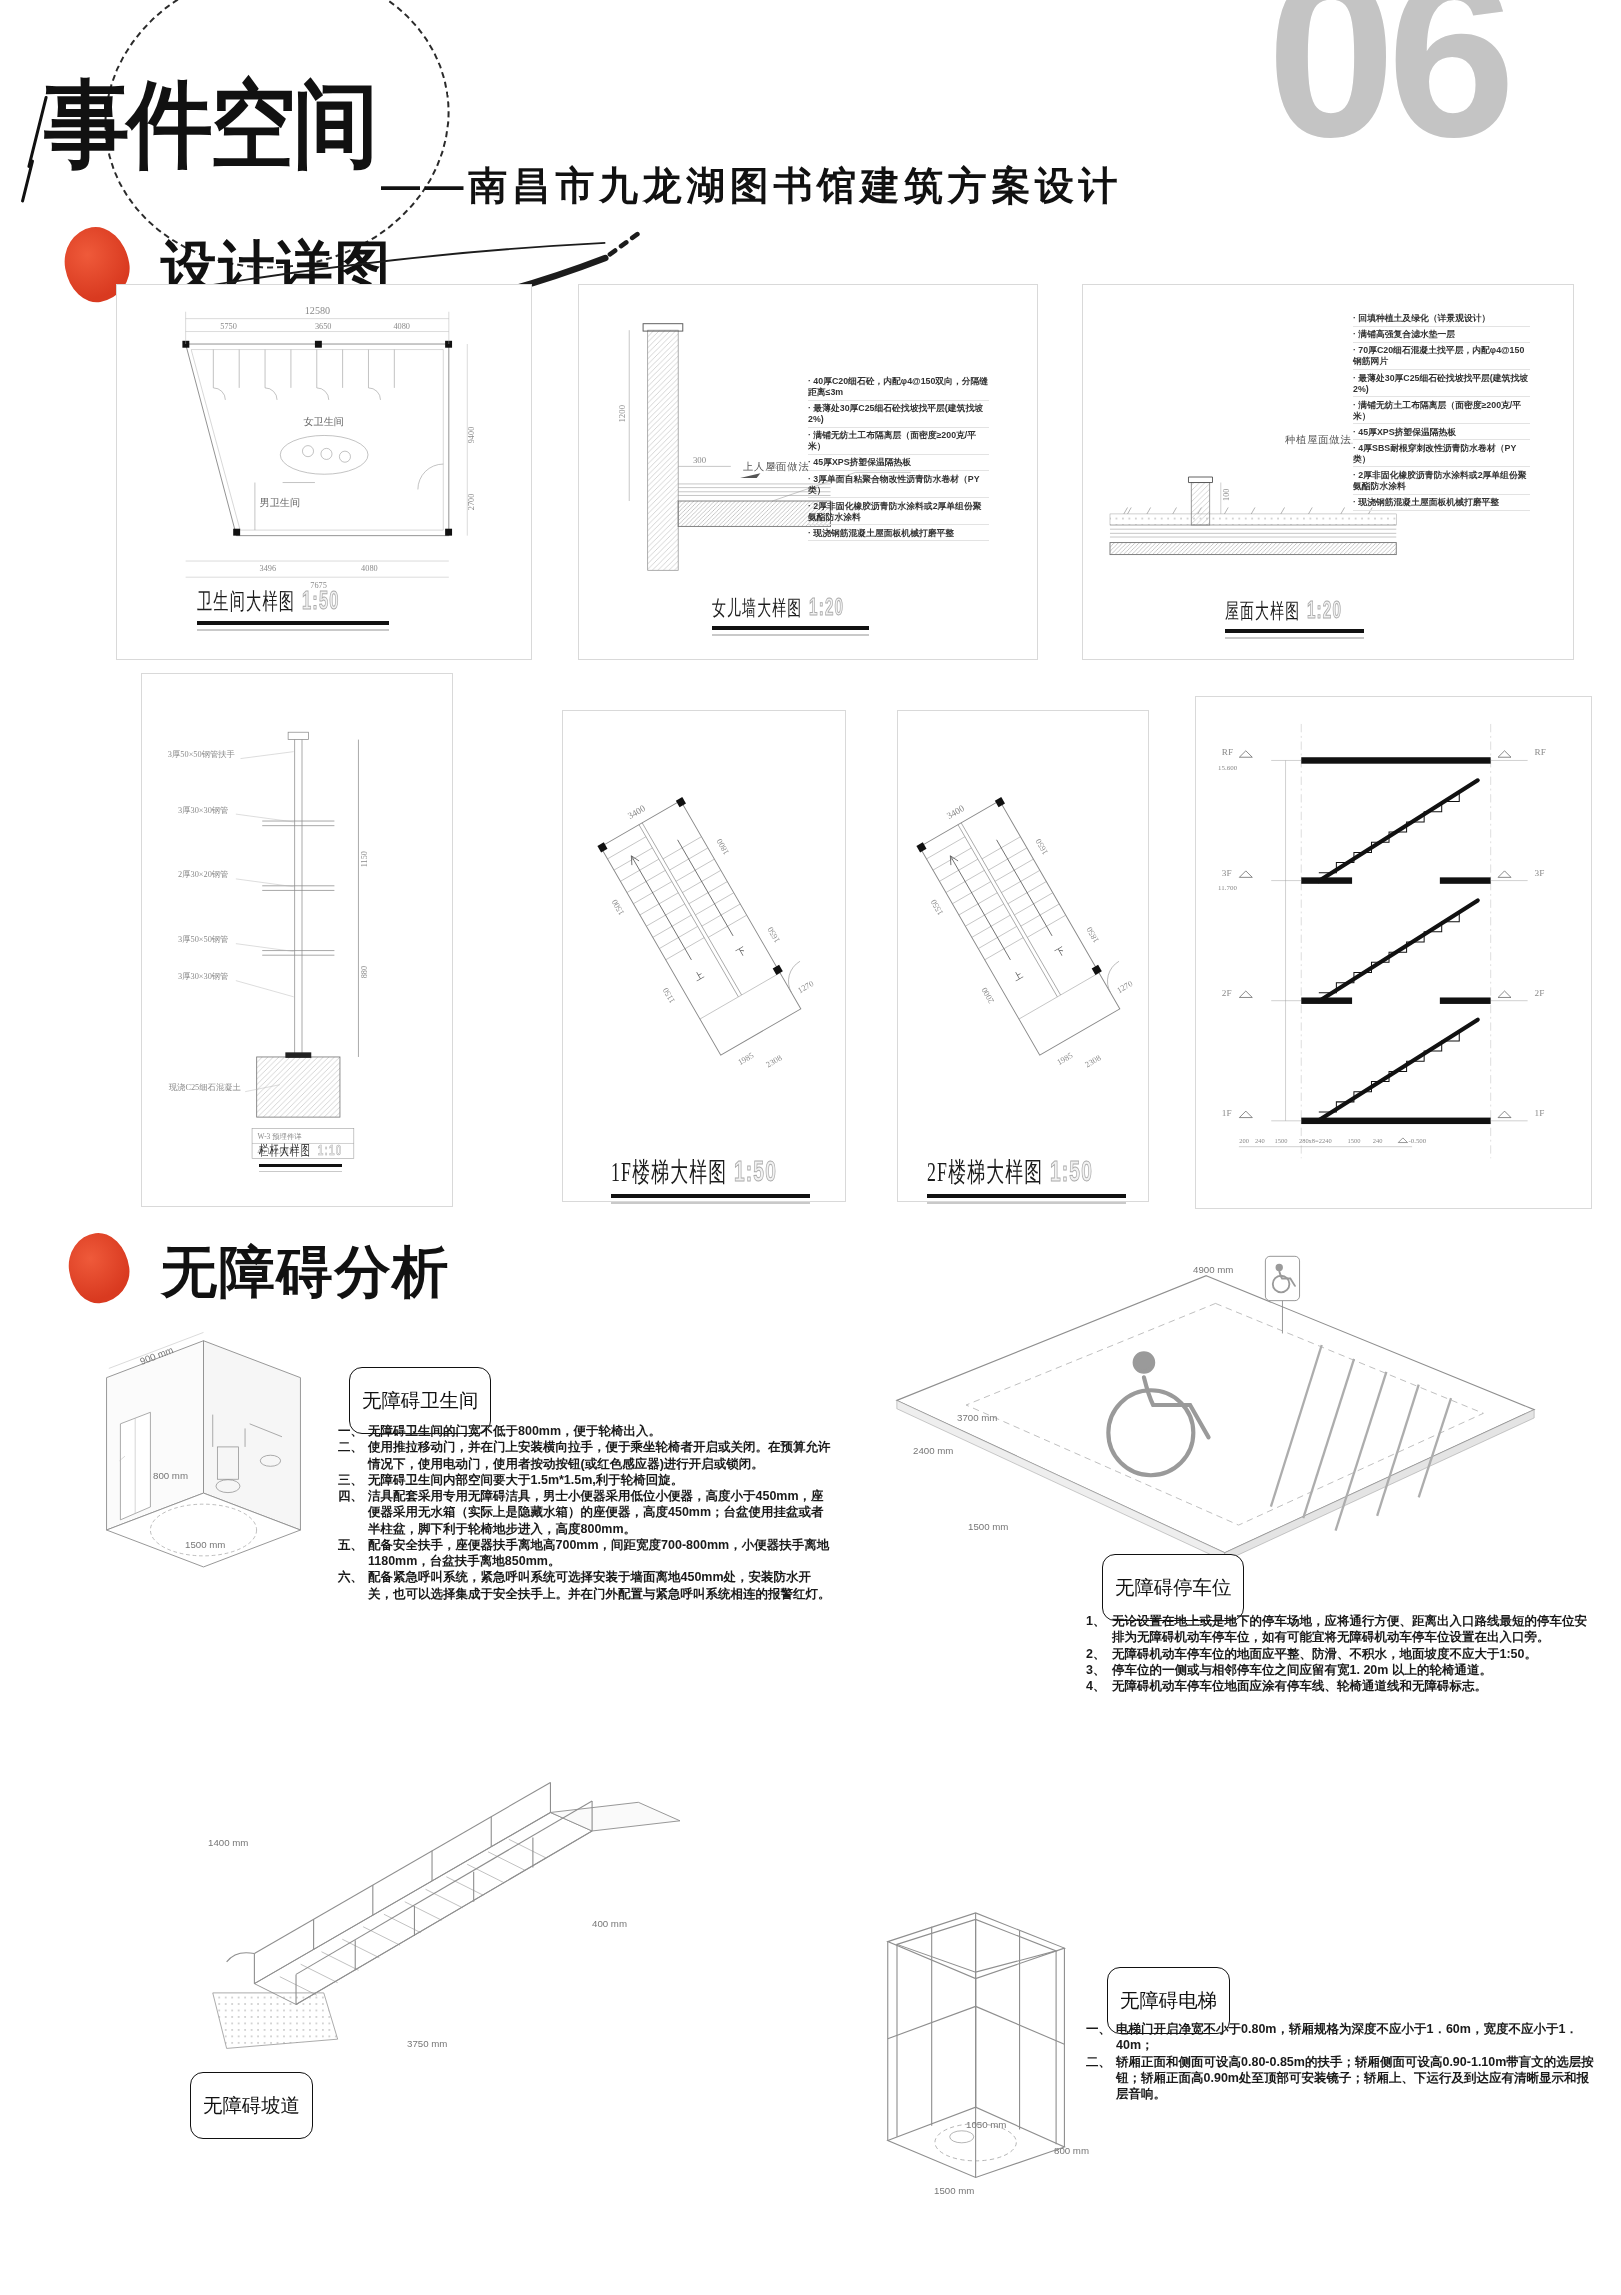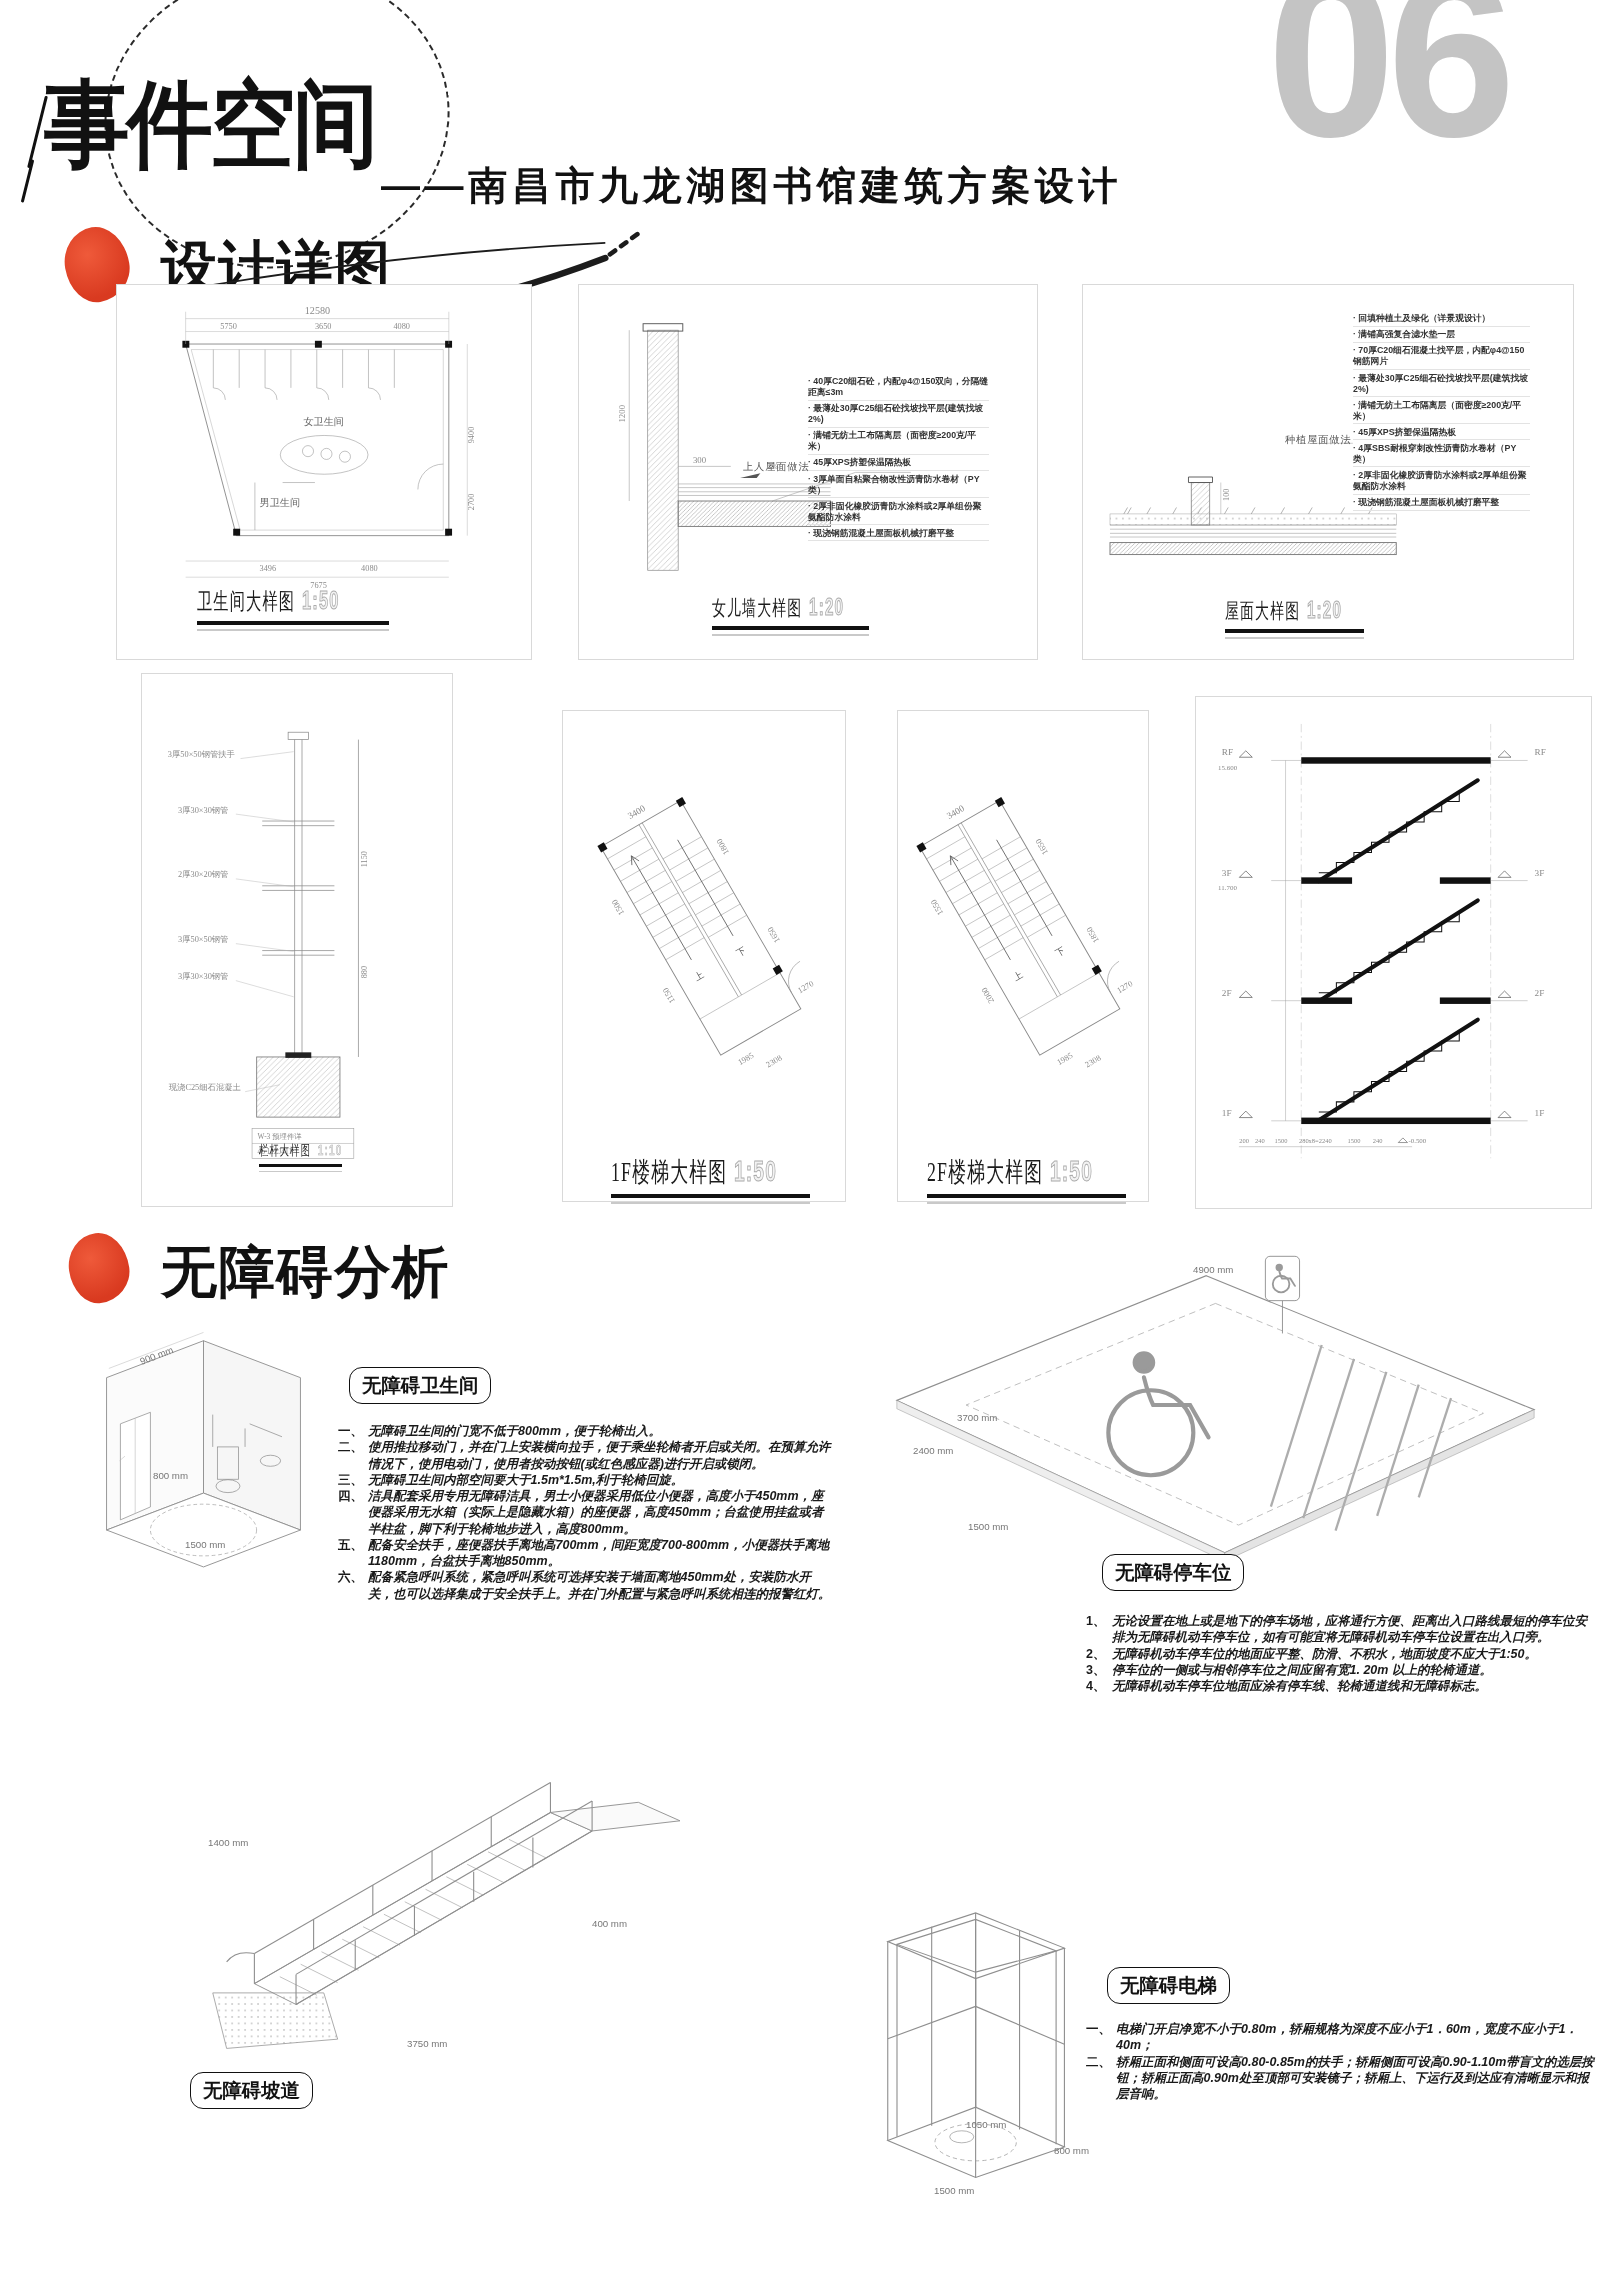--- a/index.html
+++ b/index.html
@@ -23,25 +23,25 @@
   .dwg-title{font-family:"Liberation Serif",serif;color:#1c1c1c;letter-spacing:1.8px;}
   .dwg-scale{font-weight:700;color:#f2f2f2;-webkit-text-stroke:1px #ababab;margin-left:10.2px;letter-spacing:1.8px;}
   .rule-thick{height:4.6px;background:#111;margin-top:3.7px;}
   .rule-thin{height:1.4px;background:#c9c9c9;margin-top:4.2px;}
 
   .cad-callout{font-size:10.2px;color:#555;white-space:nowrap;letter-spacing:0.9px;}
   .note-list{}
   .note-row{font-size:8.8px;color:#333;line-height:1.25;padding:2.3px 0 1.8px 0;border-bottom:0.5px solid #e3e3e3;font-weight:600;}
 
   
-  .badge{border:1.8px solid #111;border-radius:13px;padding:4px 12px;font-size:19.4px;font-weight:700;background:#fff;white-space:nowrap;}
+  .badge{border:1.8px solid #111;border-radius:13px;padding:19px 12px;font-size:19.4px;font-weight:400;background:#fff;white-space:nowrap;}
   .list{display:flex;flex-direction:column;}
   .li{display:flex;align-items:flex-start;font-size:12.5px;line-height:1.3;color:#1a1a1a;font-weight:600;}
   .ln{flex:0 0 30px;}
-  .lt{flex:1;font-style:italic;}
+  .lt{flex:1;}
   .para{font-size:12.5px;line-height:1.45;color:#1a1a1a;font-weight:600;}
   .mm{font-size:9.7px;color:#777;white-space:nowrap;}
 
   svg{display:block;}
   .cadt{font-family:"Liberation Serif",serif;fill:#8a8a8a;}
 </style>
 </head>
 <body>
 
 <div class="page">

